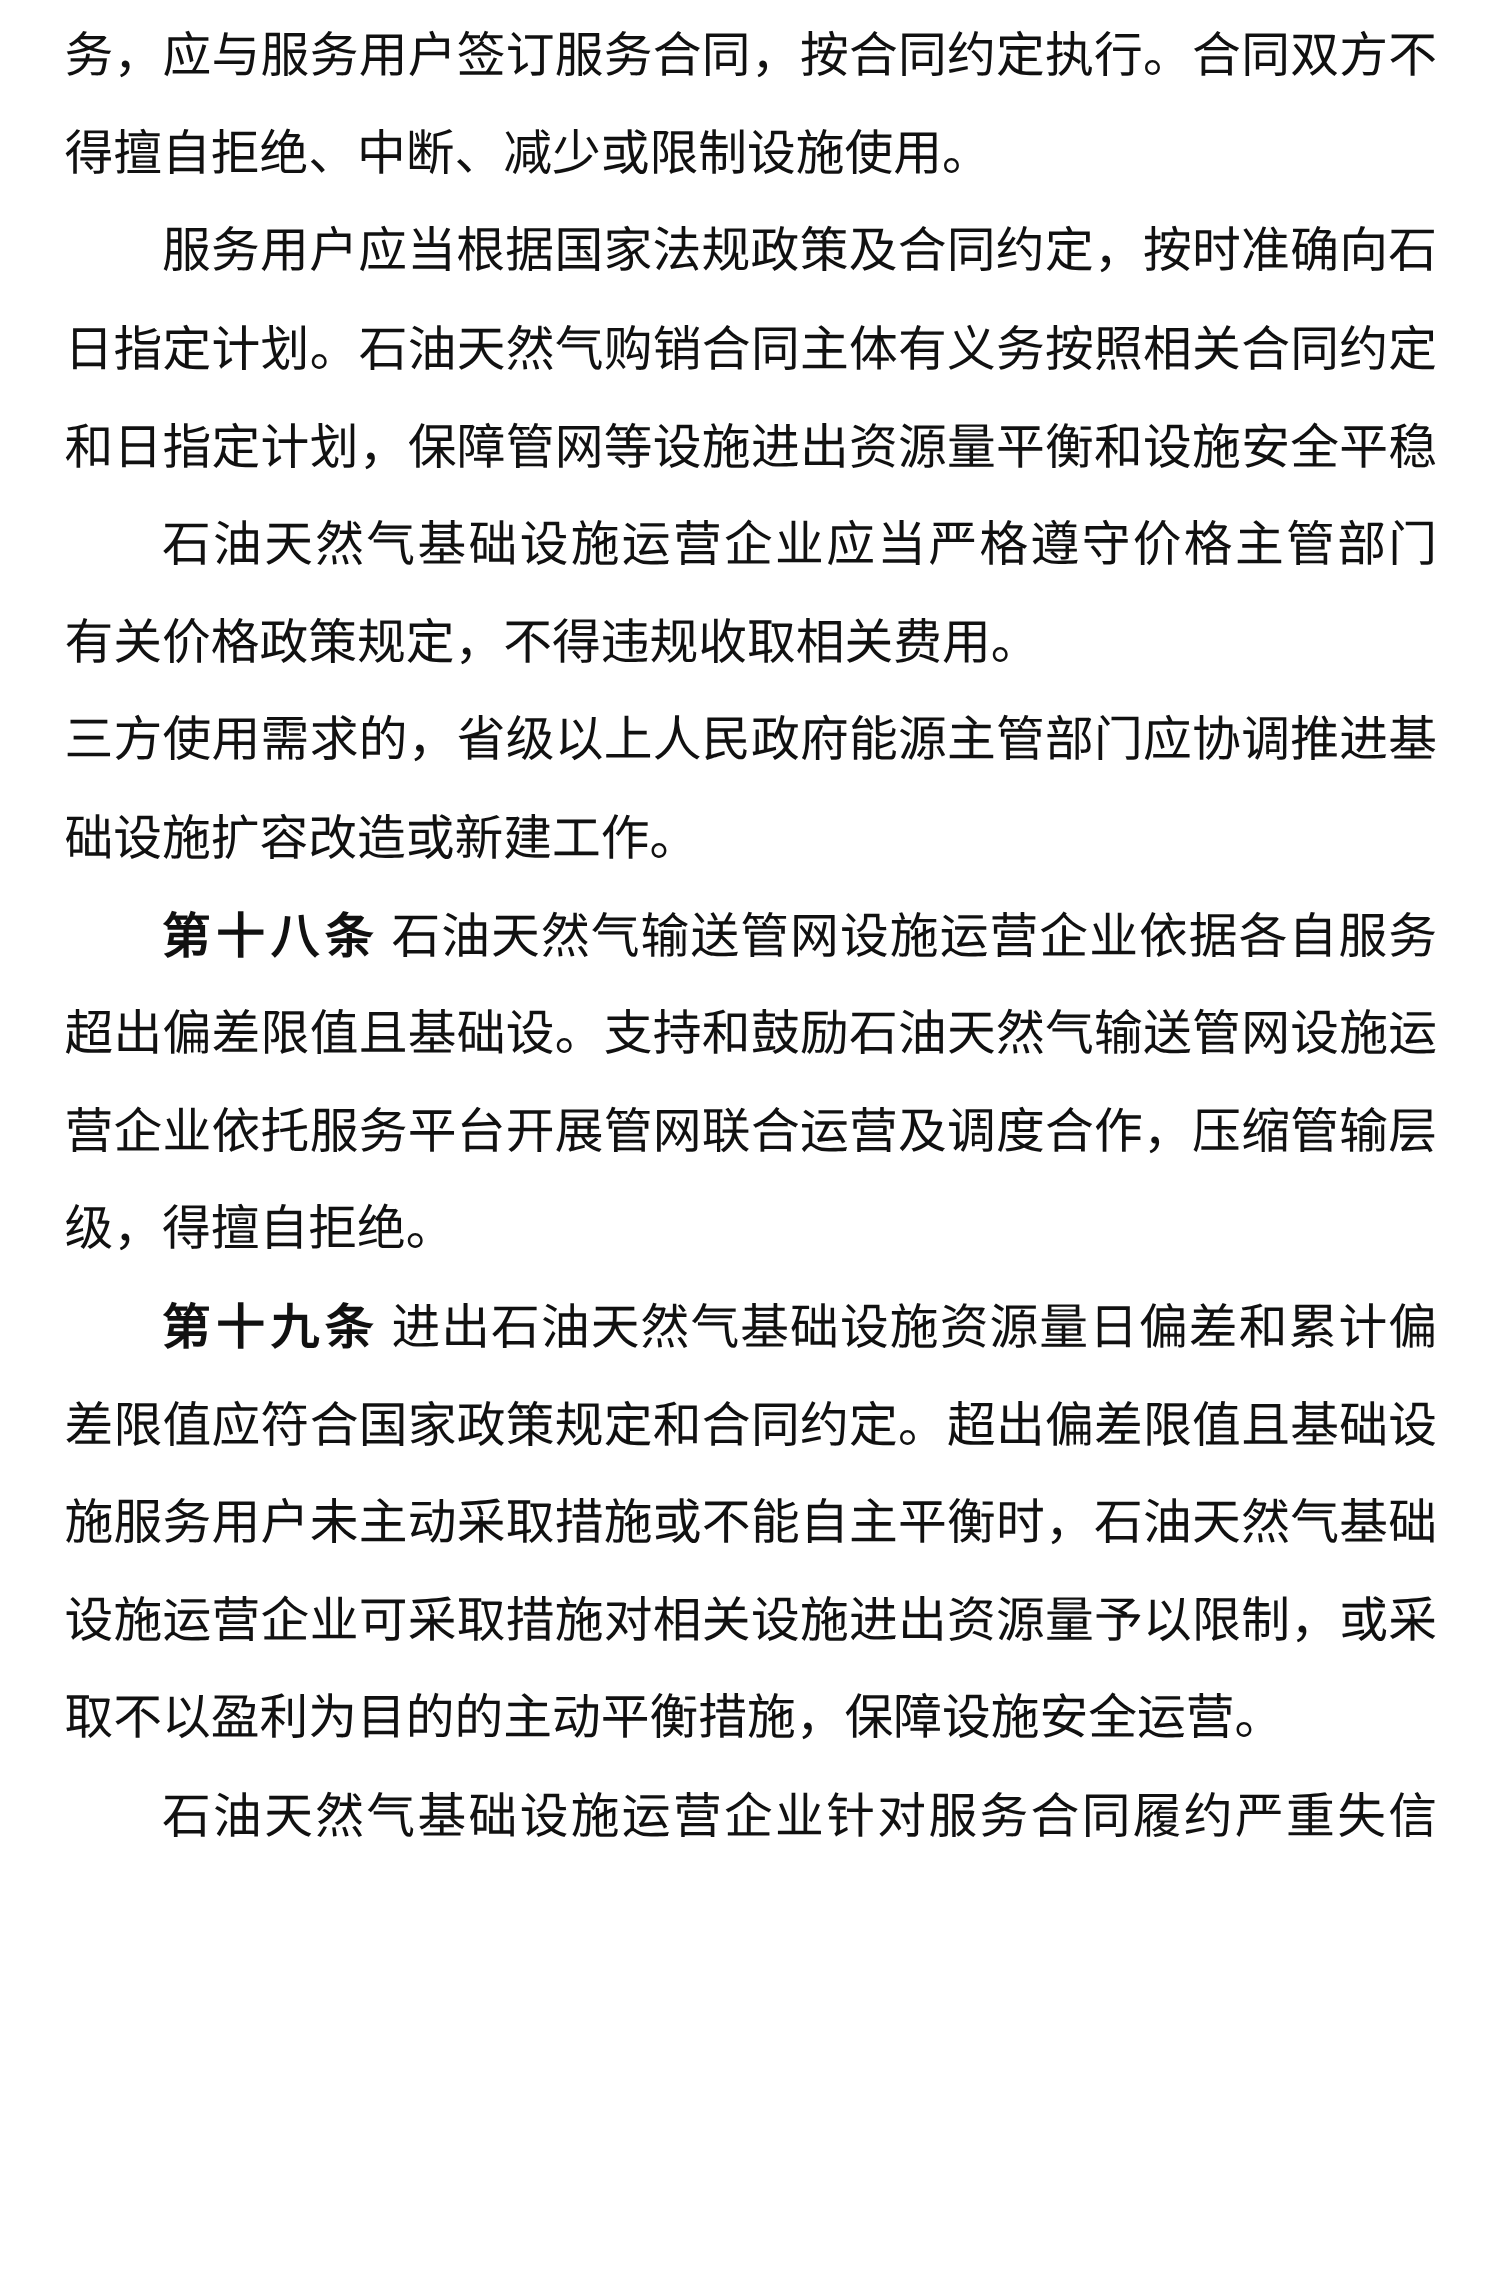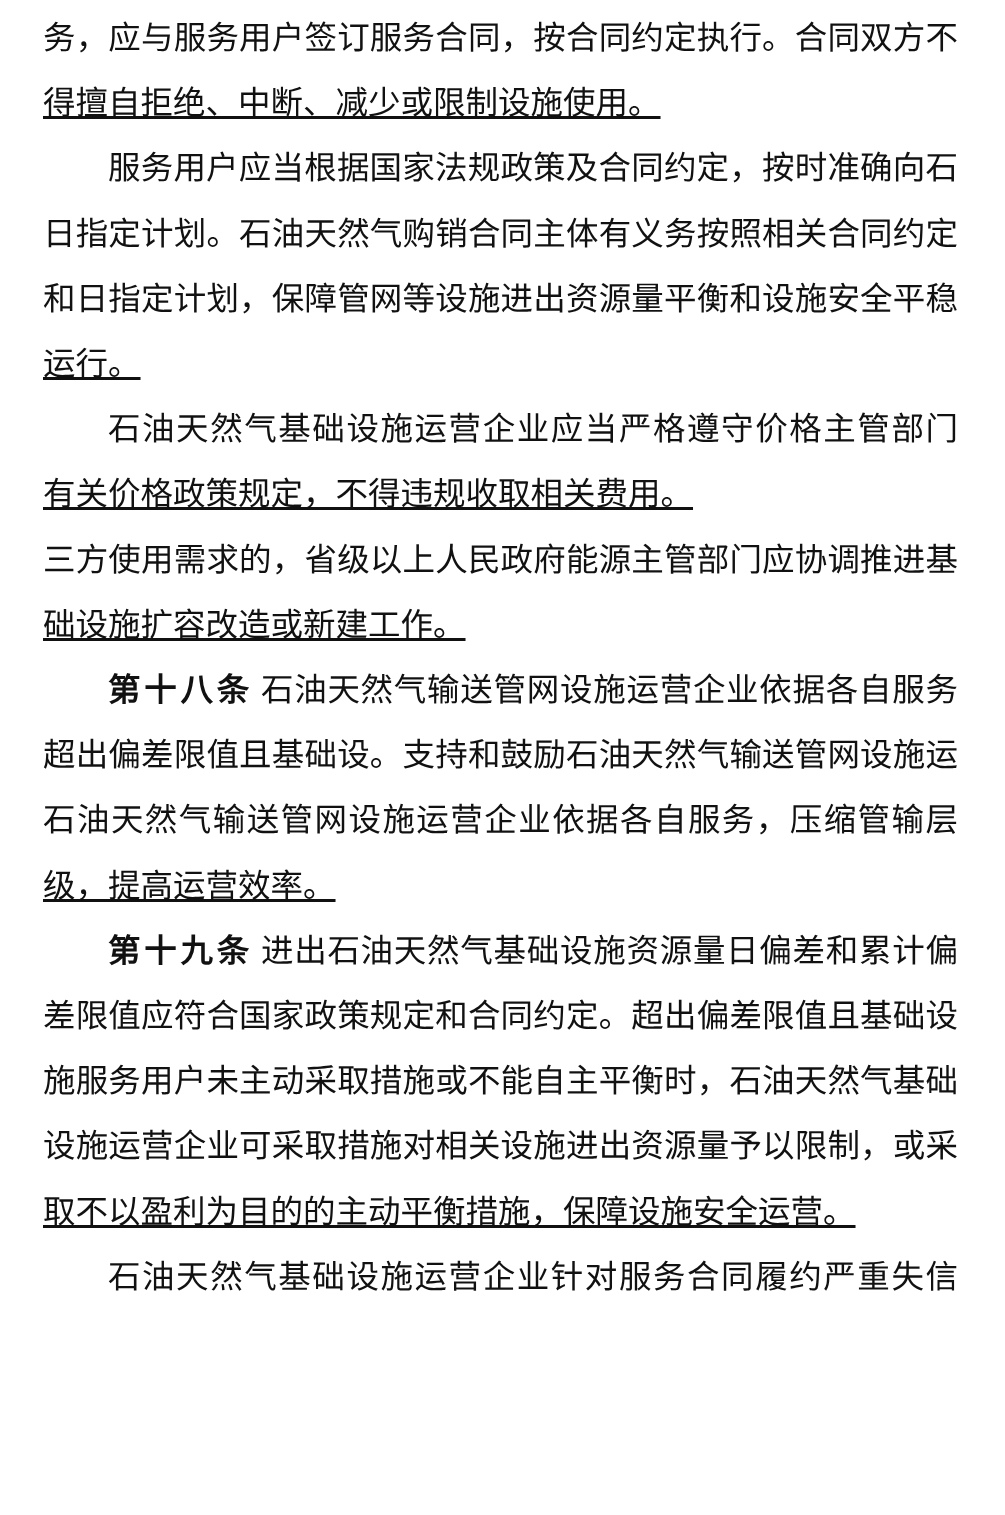--- a/index.html
+++ b/index.html
@@ -22,21 +22,20 @@
     color: #111111;
   }
   .line {
     white-space: nowrap;
     text-align: justify;
     text-align-last: justify;
     overflow: hidden;
   }
   .line.para-end {
     text-align-last: left;
-    text-decoration: underline;
   }
   .line.indent {
     text-indent: 65px;
   }
   .term {
     font-weight: bold;
     letter-spacing: 3px;
     margin-right: 8px;
     font-family: Liberation Serif, serif;
   }
@@ -44,29 +43,28 @@
 </head>
 <body>
 
 <div class="page">
   <div class="doc-body">
       <div class="line">务，应与服务用户签订服务合同，按合同约定执行。合同双方不</div>
       <div class="line para-end">得擅自拒绝、中断、减少或限制设施使用。</div>
       <div class="line indent">服务用户应当根据国家法规政策及合同约定，按时准确向石</div>
       <div class="line">日指定计划。石油天然气购销合同主体有义务按照相关合同约定</div>
       <div class="line">和日指定计划，保障管网等设施进出资源量平衡和设施安全平稳</div>
-      <div class="line para-end">运行。</div>
       <div class="line indent">石油天然气基础设施运营企业应当严格遵守价格主管部门</div>
       <div class="line para-end">有关价格政策规定，不得违规收取相关费用。</div>
       <div class="line">三方使用需求的，省级以上人民政府能源主管部门应协调推进基</div>
       <div class="line para-end">础设施扩容改造或新建工作。</div>
       <div class="line indent"><b class="term">第十八条</b>石油天然气输送管网设施运营企业依据各自服务</div>
       <div class="line">超出偏差限值且基础设。支持和鼓励石油天然气输送管网设施运</div>
-      <div class="line">石油天然气输送管网设施运营企业依据各自服务，压缩管输层</div>
-      <div class="line para-end">级，提高运营效率。</div>
+      <div class="line">营企业依托服务平台开展管网联合运营及调度合作，压缩管输层</div>
+      <div class="line para-end">级，得擅自拒绝。</div>
       <div class="line indent"><b class="term">第十九条</b>进出石油天然气基础设施资源量日偏差和累计偏</div>
       <div class="line">差限值应符合国家政策规定和合同约定。超出偏差限值且基础设</div>
       <div class="line">施服务用户未主动采取措施或不能自主平衡时，石油天然气基础</div>
       <div class="line">设施运营企业可采取措施对相关设施进出资源量予以限制，或采</div>
       <div class="line para-end">取不以盈利为目的的主动平衡措施，保障设施安全运营。</div>
       <div class="line indent">石油天然气基础设施运营企业针对服务合同履约严重失信</div>
     </div>
 </div>
 
 </body></html>

